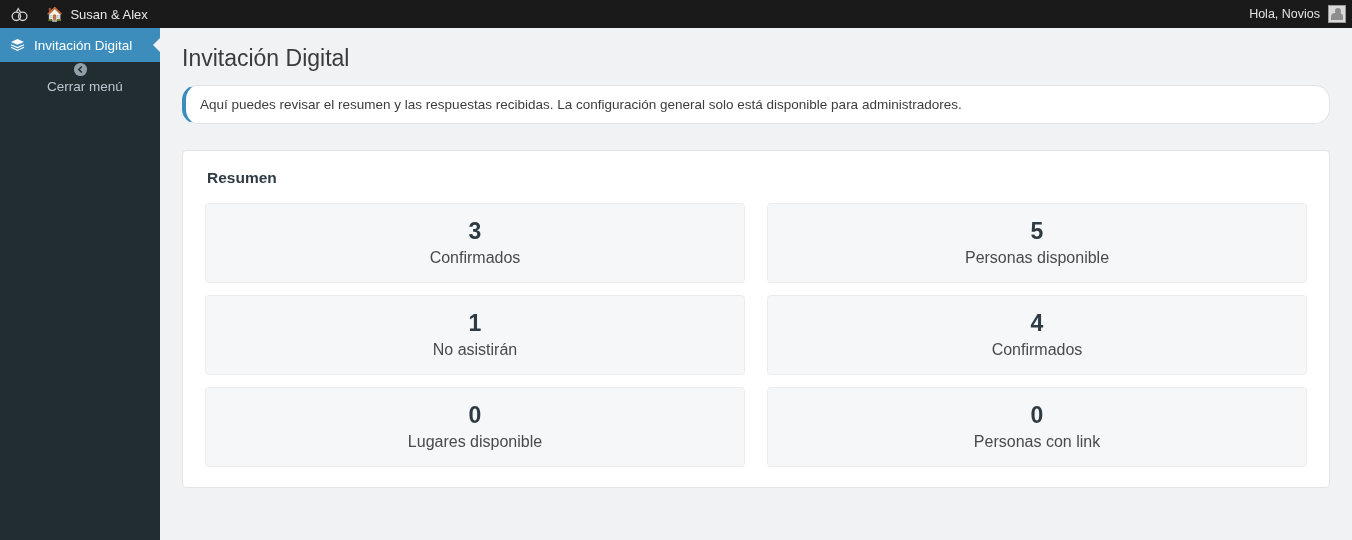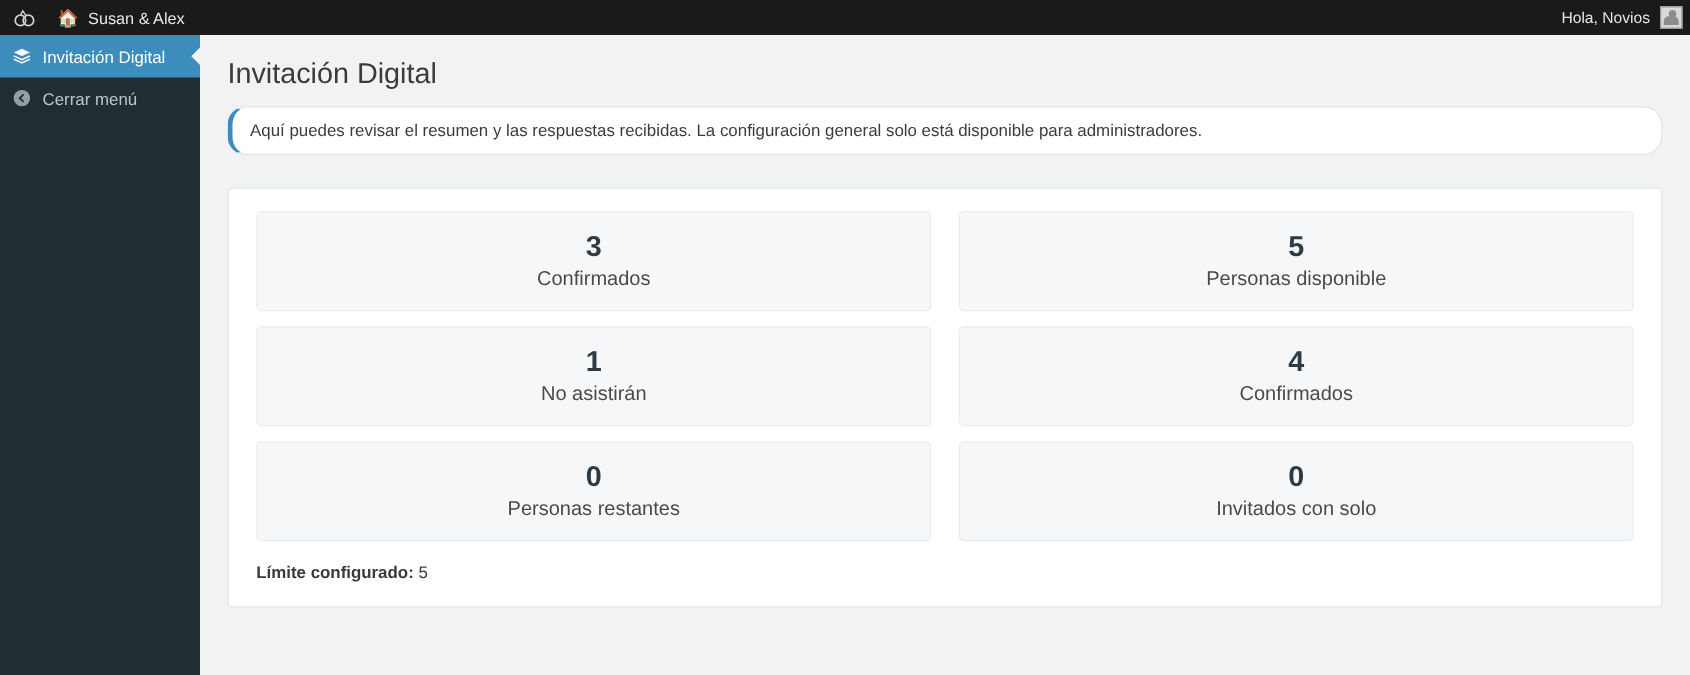--- a/index.html
+++ b/index.html
@@ -81,21 +81,21 @@
     font-weight: normal;
   }
   .nav-item.active::after {
     content: "";
     position: absolute; right: -1px; top: 50%;
     transform: translateY(-50%);
     border-top: 8px solid transparent;
     border-bottom: 8px solid transparent;
     border-right: 8px solid #f1f2f3;
   }
-  .nav-item.collapse-item { color: #b8c7ce; }
+  .nav-item.collapse-item { color: #b8c7ce; flex-direction: column; }
   .nav-item.collapse-item .ico { color: #9aa9b0; font-size: 13px; }
 
   
   .content {
     position: absolute; top: 28px; left: 160px; right: 0; bottom: 0;
     background: #f1f2f3;
     padding: 18px 22px 0 22px;
     overflow: hidden;
   }
   .page-title {
@@ -204,47 +204,44 @@
       <span>Cerrar menú</span>
     </div>
   </div>
 
   <div class="content">
     <h1 class="page-title">Invitación Digital</h1>
 
     <div class="alert-info">Aquí puedes revisar el resumen y las respuestas recibidas. La configuración general solo está disponible para administradores.</div>
 
     <div class="panel">
+      <div class="panel-title">Resumen</div>
 
       <div class="stats-grid">
         <div class="stat-box">
           <div class="stat-value">3</div>
           <div class="stat-label">Confirmados</div>
         </div>
         <div class="stat-box">
           <div class="stat-value">5</div>
           <div class="stat-label">Personas disponible</div>
         </div>
         <div class="stat-box">
           <div class="stat-value">1</div>
           <div class="stat-label">No asistirán</div>
         </div>
         <div class="stat-box">
           <div class="stat-value">4</div>
           <div class="stat-label">Confirmados</div>
         </div>
         <div class="stat-box">
           <div class="stat-value">0</div>
-          <div class="stat-label">Personas restantes</div>
+          <div class="stat-label">Lugares disponible</div>
         </div>
         <div class="stat-box">
           <div class="stat-value">0</div>
-          <div class="stat-label">Invitados con solo</div>
+          <div class="stat-label">Personas con link</div>
         </div>
       </div>
 
-      <div class="limit-line">
-        <span class="lbl">Límite configurado:</span>
-        <span>5</span>
-      </div>
     </div>
   </div>
 </div>
 
 </body></html>

